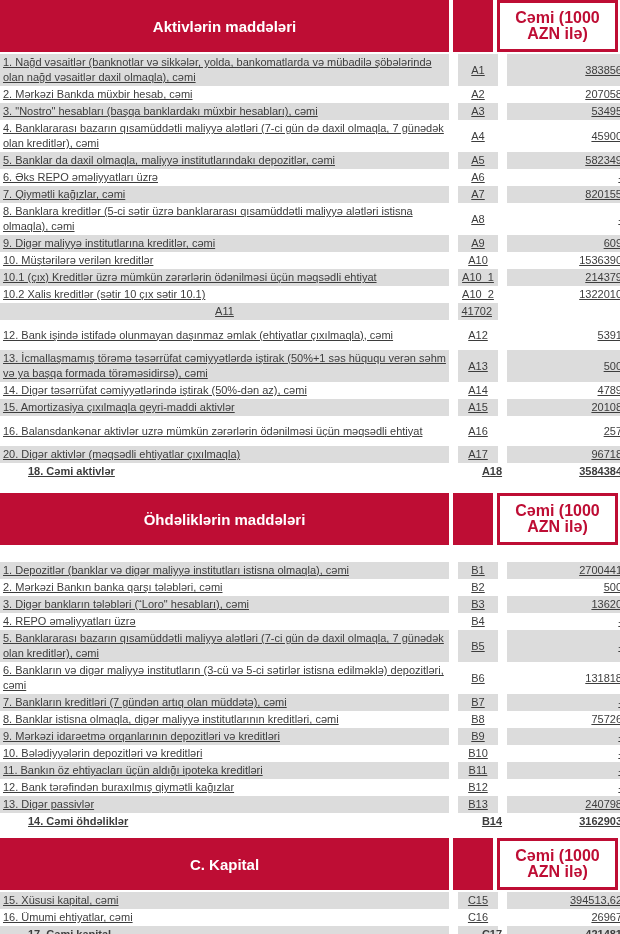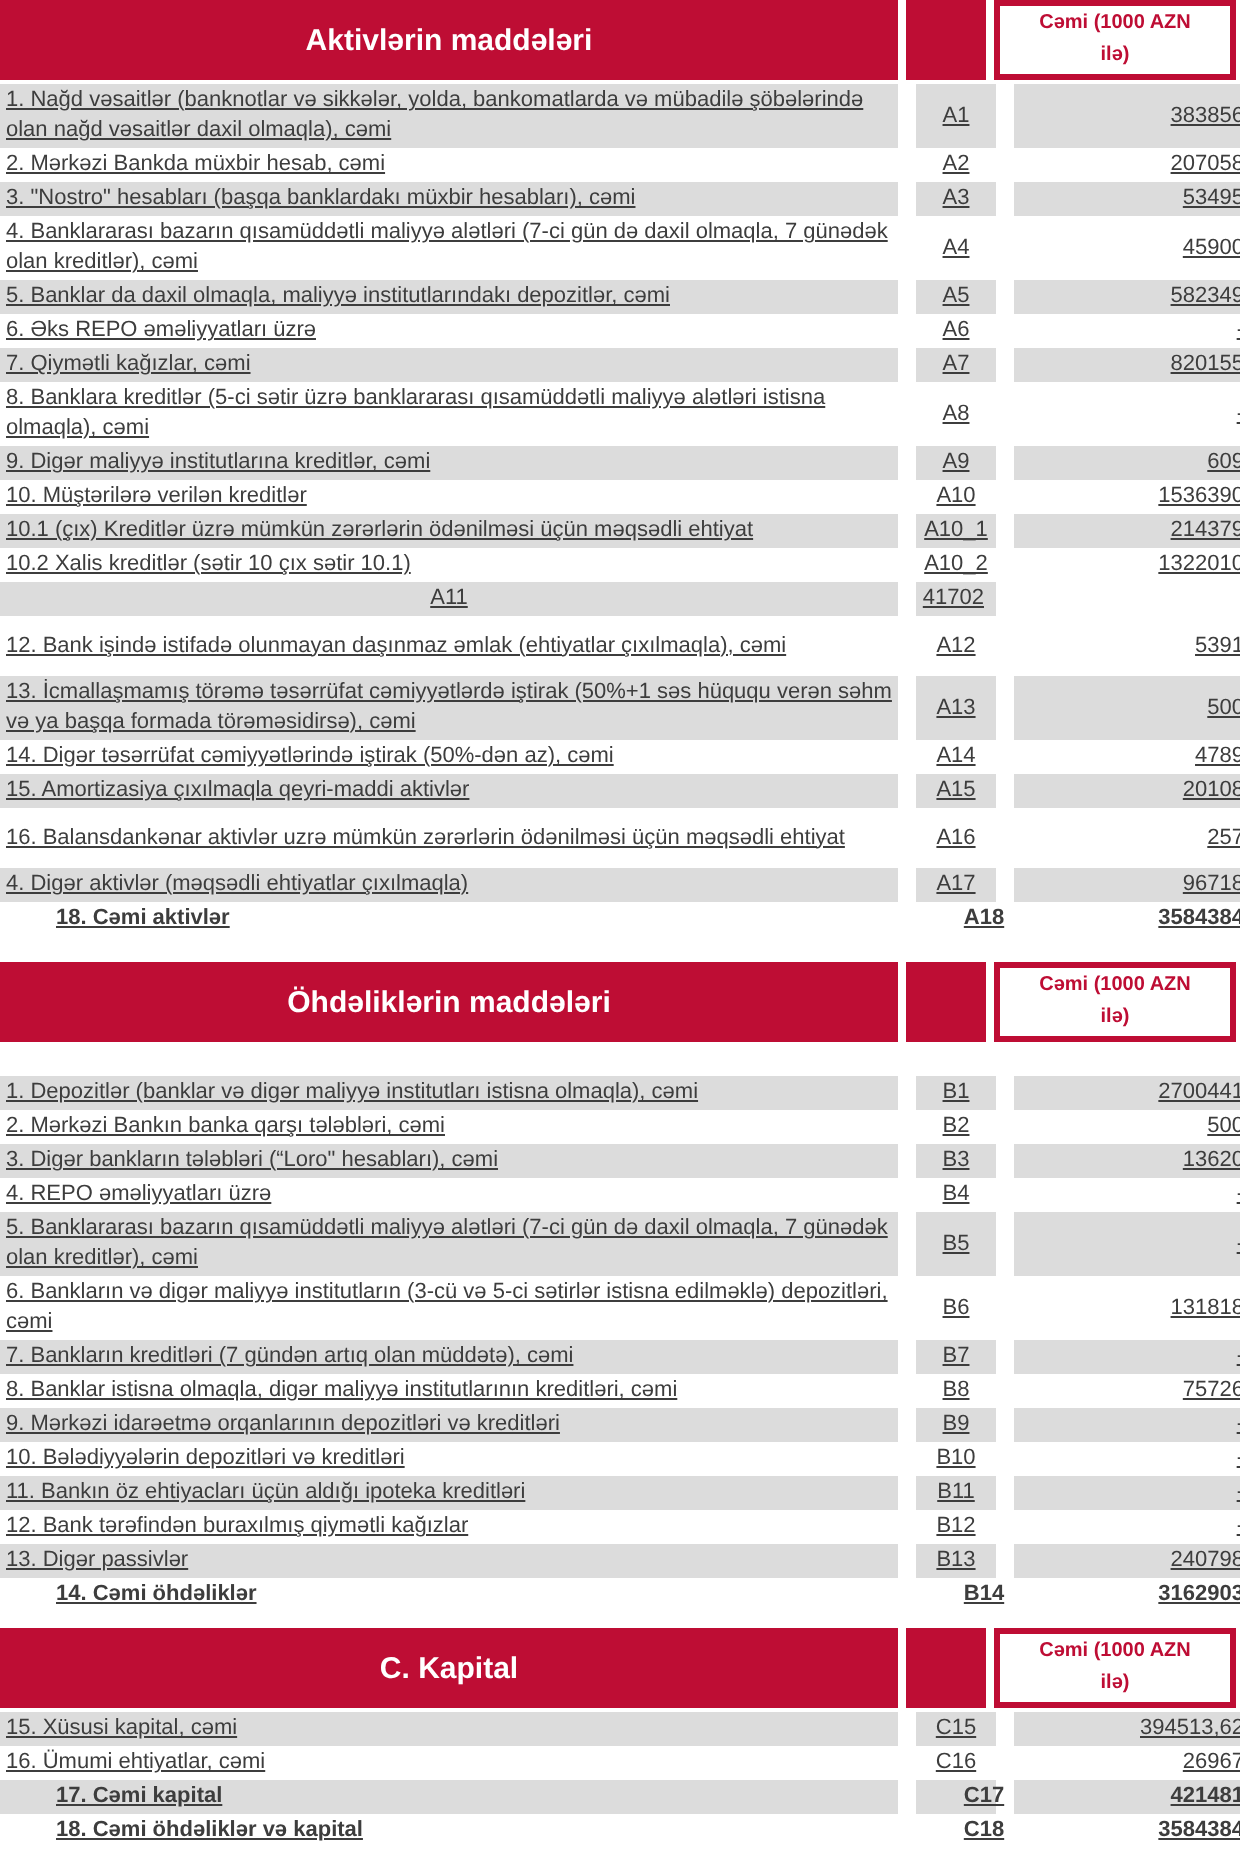--- a/index.html
+++ b/index.html
@@ -10,40 +10,40 @@
     color: #3d3d3d;
     -webkit-font-smoothing: antialiased;
   }
   .page { width: 620px; }
 
   
   .sec-header {
     display: grid;
     grid-template-columns: 449px 40px 121px;
     column-gap: 4px;
-    height: 40px;
+    height: 52px;
     margin-bottom: 2px;
   }
   .sec-header .title-cell {
     background: var(--accent);
     color: #fff;
     font-weight: bold;
     font-size: 15px;
     display: flex;
     align-items: center;
     justify-content: center;
     text-align: center;
   }
   .sec-header .code-cell { background: var(--accent); }
   .sec-header .unit-cell {
     background: #fff;
     color: var(--accent);
     border: 3px solid var(--accent);
     font-weight: bold;
-    font-size: 10px;
+    font-size: 16px;
     line-height: 16px;
     display: flex;
     align-items: center;
     justify-content: center;
     text-align: center;
     padding: 0 14px;
   }
 
   
   .rows { display: block; }
@@ -171,21 +171,21 @@
     <div class="cell label-cell">15. Amortizasiya çıxılmaqla qeyri-maddi aktivlər</div>
     <div class="cell code-cell">A15</div>
     <div class="cell value-cell">20108</div>
   </div>
         <div class="row tall">
     <div class="cell label-cell">16. Balansdankənar aktivlər uzrə mümkün zərərlərin ödənilməsi üçün məqsədli ehtiyat</div>
     <div class="cell code-cell">A16</div>
     <div class="cell value-cell">257</div>
   </div>
         <div class="row gray">
-    <div class="cell label-cell">4. Digər aktivlər (məqsədli ehtiyatlar çıxılmaqla)</div>
+    <div class="cell label-cell">20. Digər aktivlər (məqsədli ehtiyatlar çıxılmaqla)</div>
     <div class="cell code-cell">A17</div>
     <div class="cell value-cell">96718</div>
   </div>
         <div class="row bold">
     <div class="cell label-cell">18. Cəmi aktivlər</div>
     <div class="cell code-cell">A18</div>
     <div class="cell value-cell">3584384</div>
   </div>
       </div>
   </div>

